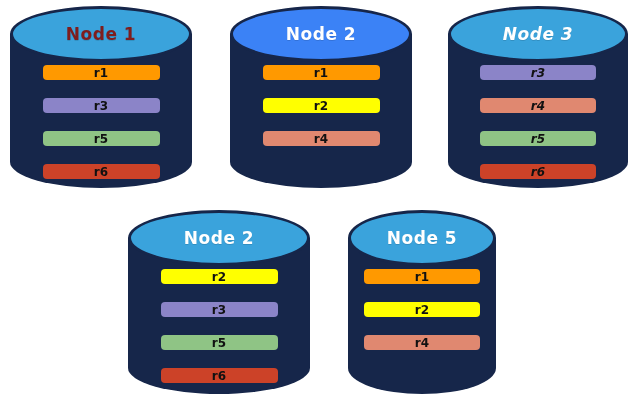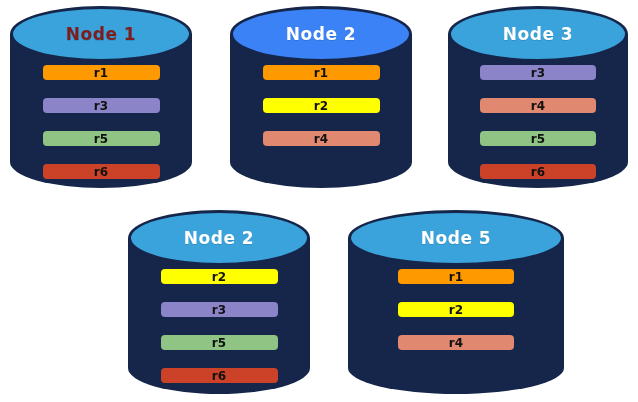--- a/index.html
+++ b/index.html
@@ -103,21 +103,21 @@
       <div class="cyl-body" style="top: 28px; height: 154px; background: rgb(22, 38, 74);"></div>
       <div class="cyl-top" style="height: 56px; background: #3b82f6; border-color: rgb(22, 38, 74);">
         <div class="node-title" style="color: rgb(255, 255, 255);">Node  2</div>
       </div>
       <div class="replicas" style="top: 59px;">
         <div class="replica-bar" style="background: rgb(255, 153, 0); width: 117px; margin-top: 0px;">r1</div>
         <div class="replica-bar" style="background: rgb(255, 255, 0); width: 117px; margin-top: 8px;">r2</div>
         <div class="replica-bar" style="background: rgb(224, 136, 112); width: 117px; margin-top: 8px;">r4</div>
       </div>
     </div>
-    <div class="node" style="left: 448px; top: 6px; width: 180px; height: 182px;">
+    <div class="node" style="left: 448px; top: 6px; width: 180px; height: 182px; font-style: italic;">
       <div class="cyl-body" style="top: 28px; height: 154px; background: rgb(22, 38, 74);"></div>
       <div class="cyl-top" style="height: 56px; background: rgb(58, 163, 220); border-color: rgb(22, 38, 74);">
         <div class="node-title" style="color: rgb(255, 255, 255);">Node  3</div>
       </div>
       <div class="replicas" style="top: 59px;">
         <div class="replica-bar" style="background: rgb(139, 132, 200); width: 116px; margin-top: 0px;">r3</div>
         <div class="replica-bar" style="background: rgb(224, 136, 112); width: 116px; margin-top: 8px;">r4</div>
         <div class="replica-bar" style="background: rgb(143, 196, 133); width: 116px; margin-top: 8px;">r5</div>
         <div class="replica-bar" style="background: rgb(204, 66, 40); width: 116px; margin-top: 8px;">r6</div>
       </div>
@@ -127,21 +127,21 @@
       <div class="cyl-top" style="height: 56px; background: rgb(58, 163, 220); border-color: rgb(22, 38, 74);">
         <div class="node-title" style="color: rgb(255, 255, 255);">Node  2</div>
       </div>
       <div class="replicas" style="top: 59px;">
         <div class="replica-bar" style="background: rgb(255, 255, 0); width: 117px; margin-top: 0px;">r2</div>
         <div class="replica-bar" style="background: rgb(139, 132, 200); width: 117px; margin-top: 8px;">r3</div>
         <div class="replica-bar" style="background: rgb(143, 196, 133); width: 117px; margin-top: 8px;">r5</div>
         <div class="replica-bar" style="background: rgb(204, 66, 40); width: 117px; margin-top: 8px;">r6</div>
       </div>
     </div>
-    <div class="node" style="left: 348px; top: 210px; width: 216px; height: 184px;">
+    <div class="node" style="left: 348px; top: 210px; width: 148px; height: 184px;">
       <div class="cyl-body" style="top: 28px; height: 156px; background: rgb(22, 38, 74);"></div>
       <div class="cyl-top" style="height: 56px; background: rgb(58, 163, 220); border-color: rgb(22, 38, 74);">
         <div class="node-title" style="color: rgb(255, 255, 255);">Node  5</div>
       </div>
       <div class="replicas" style="top: 59px;">
         <div class="replica-bar" style="background: rgb(255, 153, 0); width: 116px; margin-top: 0px;">r1</div>
         <div class="replica-bar" style="background: rgb(255, 255, 0); width: 116px; margin-top: 8px;">r2</div>
         <div class="replica-bar" style="background: rgb(224, 136, 112); width: 116px; margin-top: 8px;">r4</div>
       </div>
     </div>

